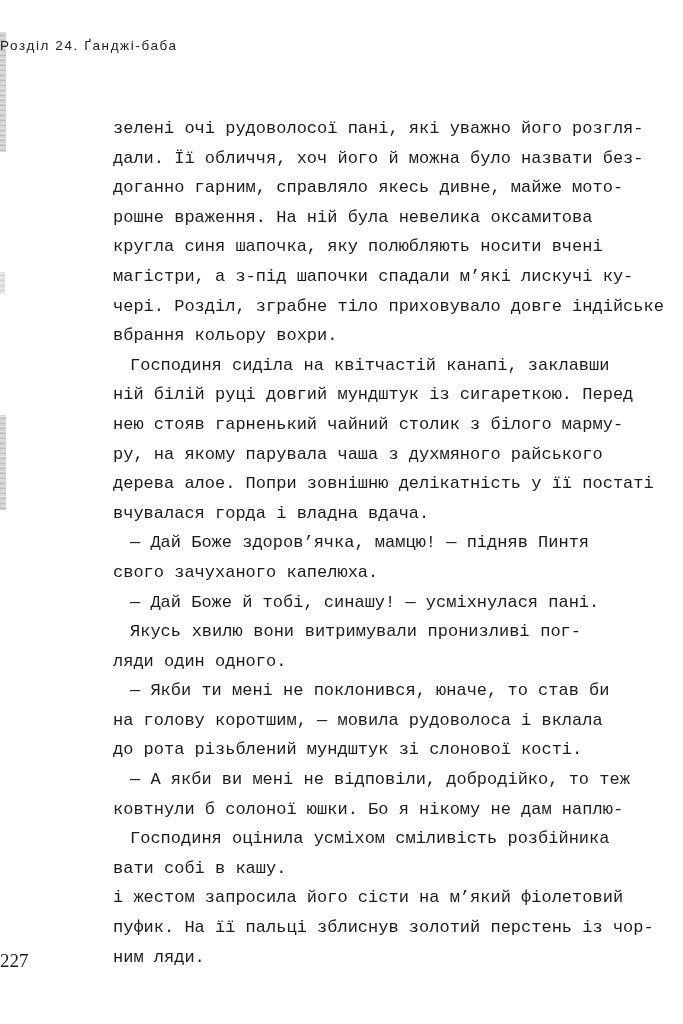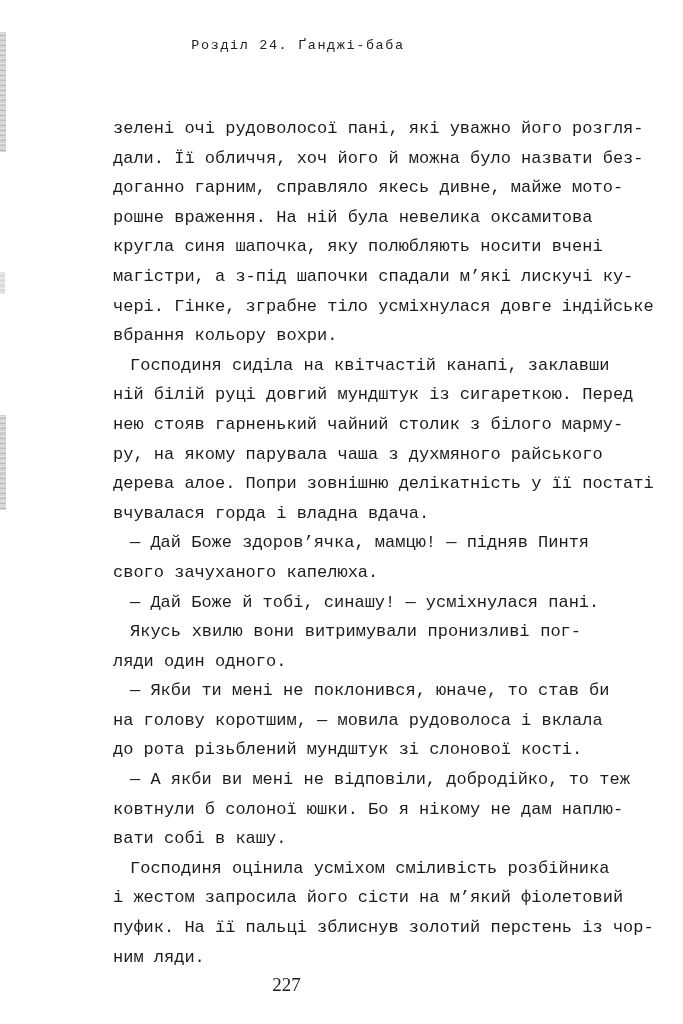--- a/index.html
+++ b/index.html
@@ -22,22 +22,22 @@
       opacity: 0.75;
     }
     .edge-a { top: 32px; height: 120px; }
     .edge-b { top: 272px; height: 22px; width: 5px; opacity: 0.5; }
     .edge-c { top: 415px; height: 95px; }
     .running-head {
       position: absolute;
       top: 38px;
       left: 0;
       width: 596px;
-      text-align: center;
-      font-family: Liberation Mono, monospace;
+      text-align: left;
+      font-family: Liberation Sans, sans-serif;
       font-size: 13.5px;
       letter-spacing: 1.6px;
       color: #222;
     }
     .text-block {
       position: absolute;
       top: 114px;
       left: 113px;
       width: 468px;
       font-family: Liberation Mono, monospace;
@@ -56,61 +56,59 @@
       text-align-last: left;
     }
     .line.indent {
       padding-left: 17px;
     }
     .page-number {
       position: absolute;
       top: 950px;
       left: 0;
       width: 573px;
-      text-align: center;
       font-family: "Liberation Serif", "DejaVu Serif", serif;
       font-size: 19px;
       color: #1c1c1c;
-      margin-top: 24px;
     }
   </style>
 </head>
 <body>
 
 <div class="edge-decoration edge-a"></div>
 <div class="edge-decoration edge-b"></div>
 <div class="edge-decoration edge-c"></div>
 
 <div class="running-head">Розділ 24. Ґанджі-баба</div>
 
 <div class="text-block" id="text-block">
     <span class="line">зелені очі рудоволосої пані, які уважно його розгля-</span>
     <span class="line">дали. Її обличчя, хоч його й можна було назвати без-</span>
     <span class="line">доганно гарним, справляло якесь дивне, майже мото-</span>
     <span class="line">рошне враження. На ній була невелика оксамитова</span>
     <span class="line">кругла синя шапочка, яку полюбляють носити вчені</span>
     <span class="line">магістри, а з-під шапочки спадали м’які лискучі ку-</span>
-    <span class="line">чері. Гінке, зграбне тіло усміхнулася довге індійське</span>
+    <span class="line">чері. Розділ, зграбне тіло приховувало довге індійське</span>
     <span class="line last">вбрання кольору вохри.</span>
     <span class="line indent">Господиня сиділа на квітчастій канапі, заклавши</span>
     <span class="line">ній білій руці довгий мундштук із сигареткою. Перед</span>
     <span class="line">нею стояв гарненький чайний столик з білого марму-</span>
     <span class="line">ру, на якому парувала чаша з духмяного райського</span>
     <span class="line">дерева алое. Попри зовнішню делікатність у її постаті</span>
     <span class="line last">вчувалася горда і владна вдача.</span>
     <span class="line indent">— Дай Боже здоров’ячка, мамцю! — підняв Пинтя</span>
     <span class="line last">свого зачуханого капелюха.</span>
     <span class="line indent last">— Дай Боже й тобі, синашу! — усміхнулася пані.</span>
     <span class="line indent">Якусь хвилю вони витримували пронизливі пог-</span>
     <span class="line last">ляди один одного.</span>
     <span class="line indent">— Якби ти мені не поклонився, юначе, то став би</span>
     <span class="line">на голову коротшим, — мовила рудоволоса і вклала</span>
     <span class="line last">до рота різьблений мундштук зі слонової кості.</span>
     <span class="line indent">— А якби ви мені не відповіли, добродійко, то теж</span>
     <span class="line">ковтнули б солоної юшки. Бо я нікому не дам наплю-</span>
+    <span class="line indent">Господиня оцінила усміхом сміливість розбійника</span>
     <span class="line last">вати собі в кашу.</span>
-    <span class="line indent">Господиня оцінила усміхом сміливість розбійника</span>
     <span class="line">і жестом запросила його сісти на м’який фіолетовий</span>
     <span class="line">пуфик. На її пальці зблиснув золотий перстень із чор-</span>
     <span class="line last">ним ляди.</span>
   </div>
 
 <div class="page-number">227</div>
 
 </body></html>

